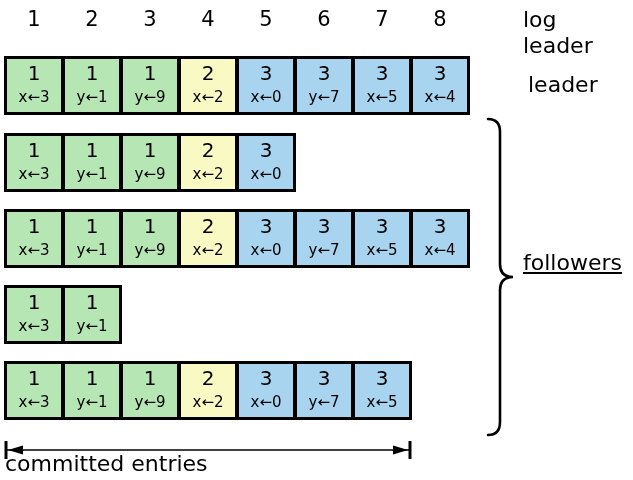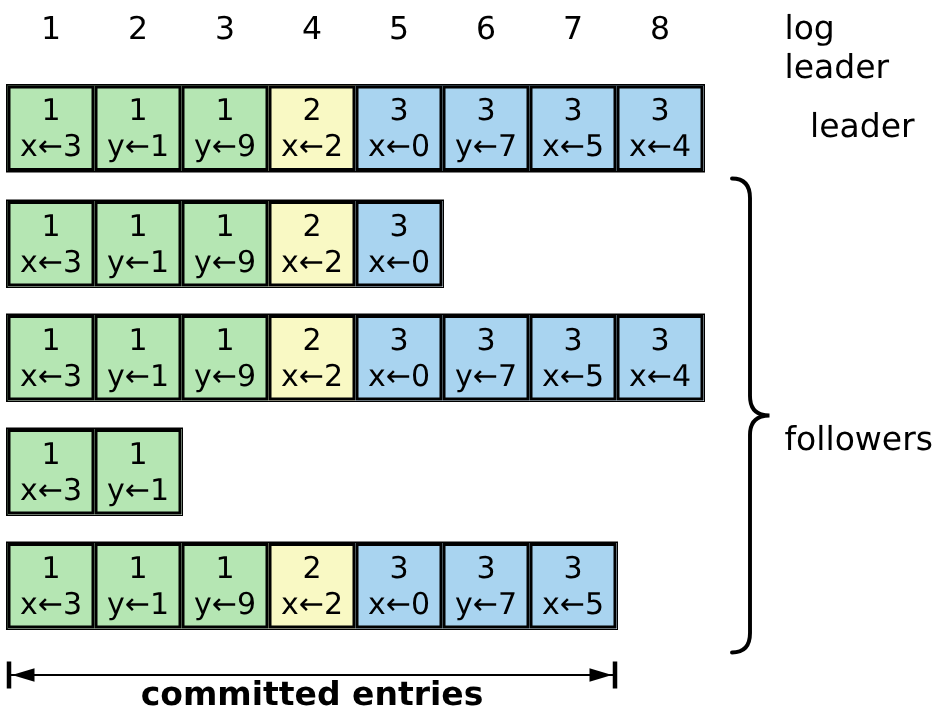--- a/index.html
+++ b/index.html
@@ -37,37 +37,36 @@
     width: 58px; height: 57px;
     box-sizing: border-box;
     border: 2px solid #000;
     display: flex;
     flex-direction: column;
     align-items: center;
     justify-content: center;
     text-align: center;
   }
   .cell .term { font-size: 20px; line-height: 23px; }
-  .cell .cmd  { font-size: 20px; line-height: 24px; white-space: nowrap; text-align: center; }
+  .cell .cmd  { font-size: 15px; line-height: 24px; white-space: nowrap; text-align: center; }
 
   
   .side-label { position: absolute; font-size: 22px; line-height: 26px; }
   #log-index-label { left: 523px; top: 7px;  }
-  #leader-label    { left: 540px; top: 72px; }
-  #followers-label { left: 523px; top: 281px;}
+  #leader-label    { left: 528px; top: 72px; }
+  #followers-label { left: 523px; top: 250px; text-decoration: underline;}
 
   
   #committed-label {
     position: absolute;
     left: 5px; top: 451px;
     width: 406px;
-    text-align: center;
+    text-align: left;
     font-size: 22px;
     line-height: 26px;
-    font-weight: bold;
   }
 
   svg { display: block; }
 </style>
 </head>
 <body>
 
 <div class="index-row">
     <span class="idx">1</span>
     <span class="idx">2</span>

